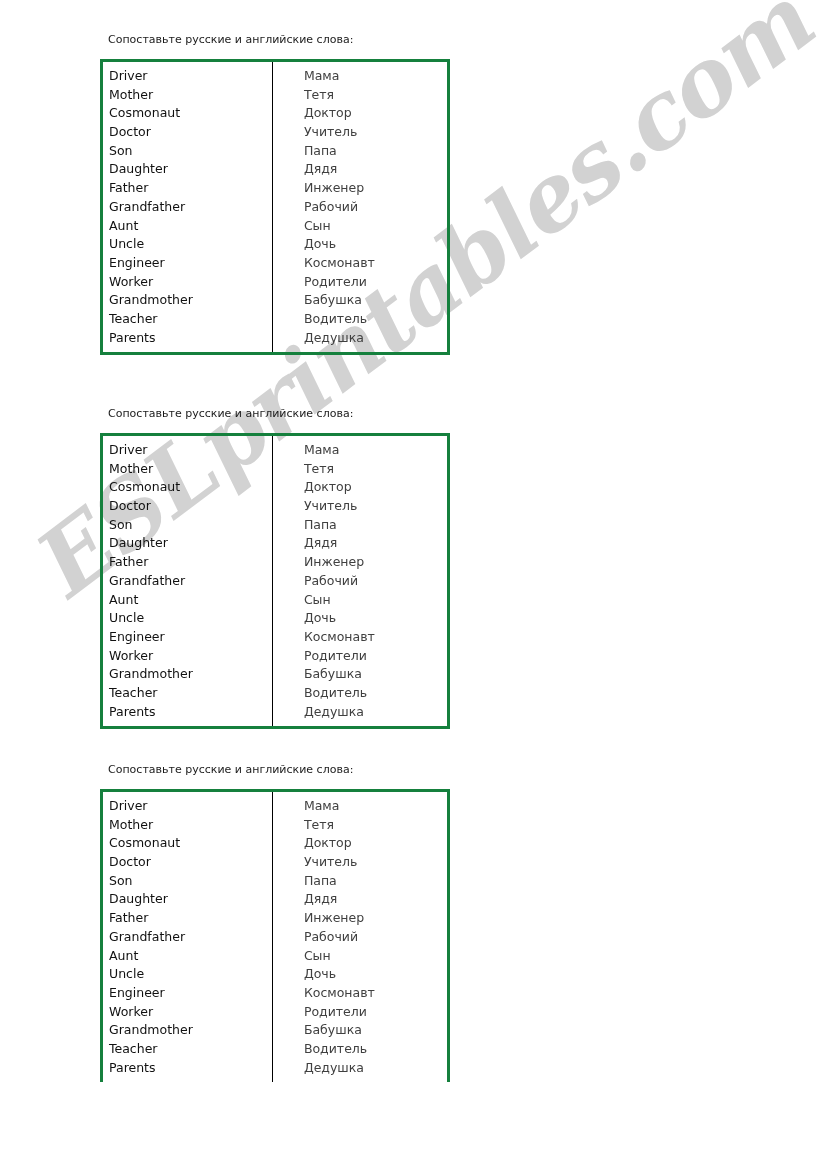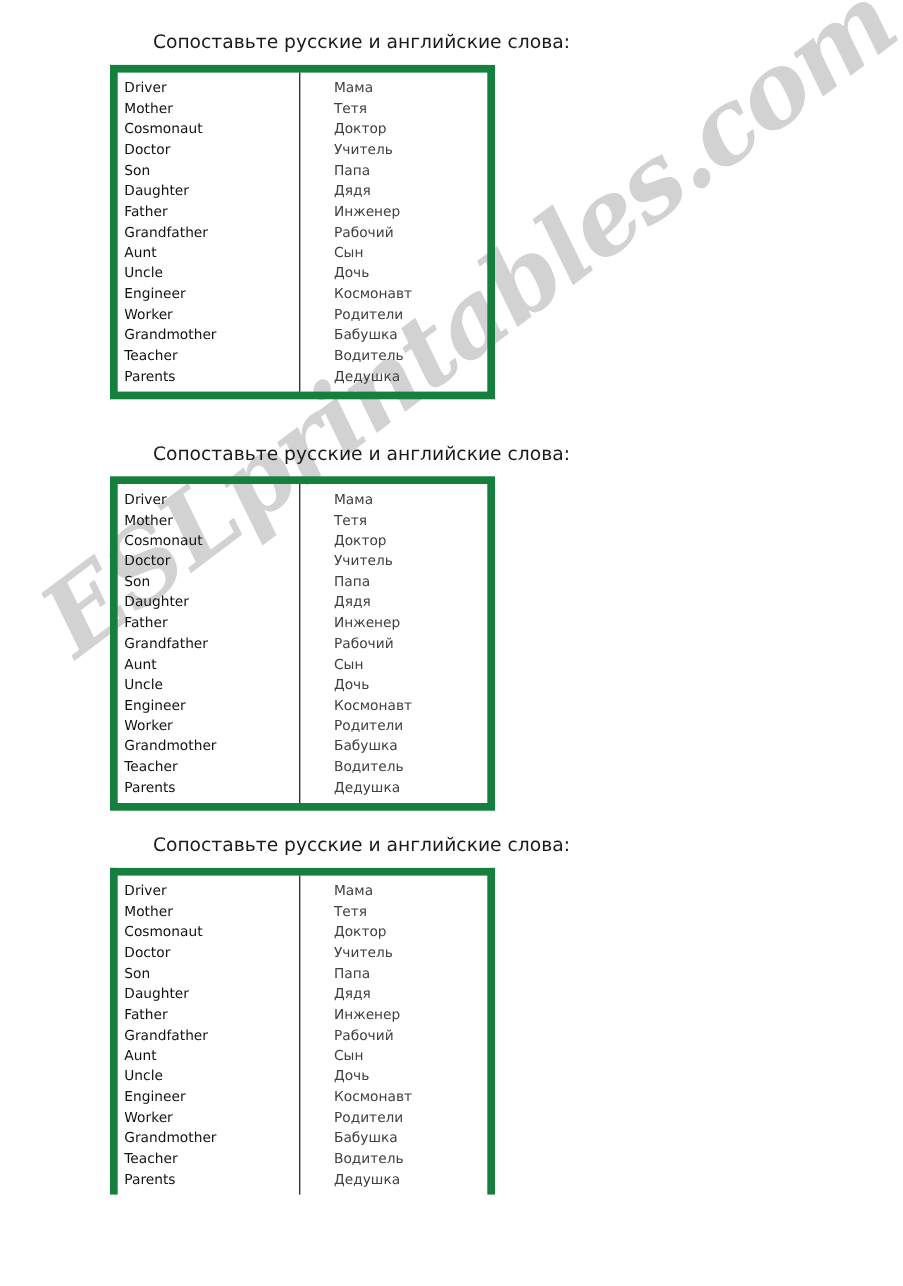--- a/index.html
+++ b/index.html
@@ -53,33 +53,32 @@
   .exercise-block {
     position: absolute;
     left: 0;
     width: 821px;
   }
 
   .exercise-heading {
     position: absolute;
     left: 108px;
     top: 0;
-    font-size: 17px;
+    font-size: 11px;
     line-height: 15px;
     white-space: nowrap;
     color: #1a1a1a;
-    margin-left: 31px;
   }
 
   .match-table {
     position: absolute;
     left: 100px;
     top: 27px;
     width: 350px;
-    border: 7px solid #15803d;
+    border: 3px solid #15803d;
     box-sizing: border-box;
     background: transparent;
   }
   .match-table.clipped {
     border-bottom: none;
   }
 
   .table-inner {
     display: flex;
     flex-direction: row;

